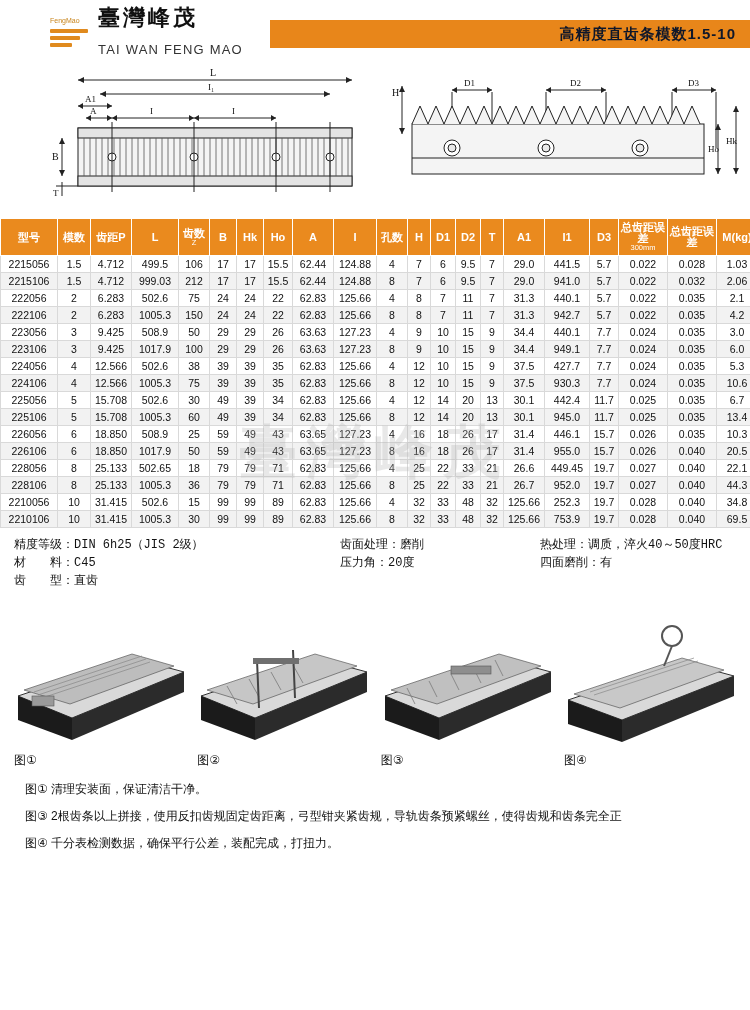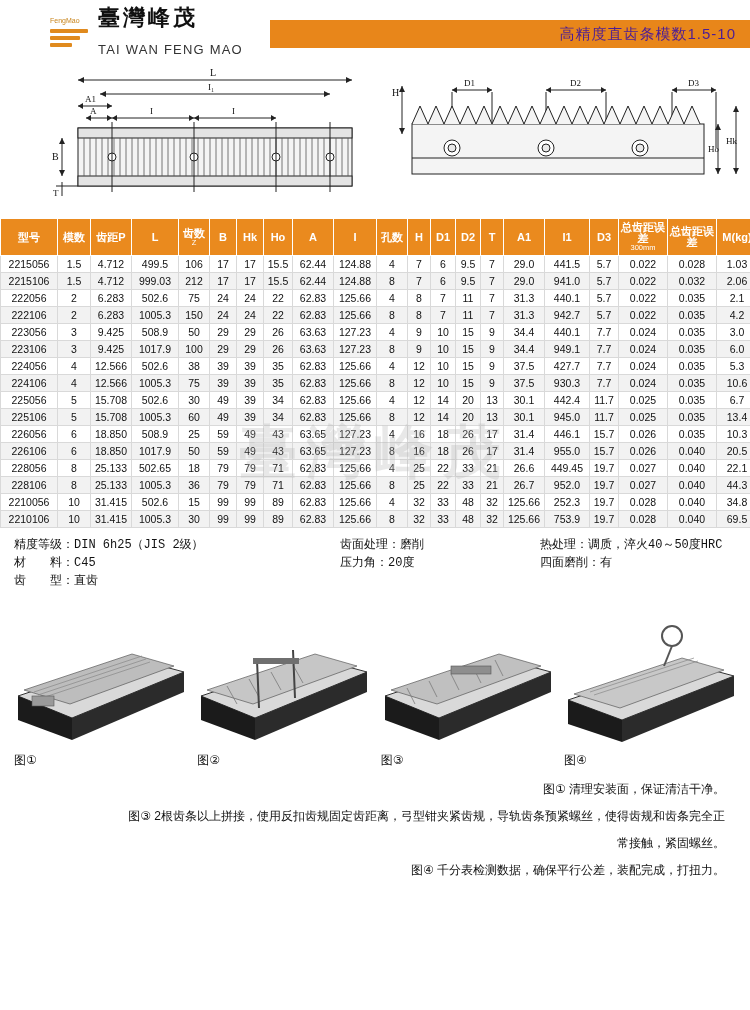--- a/index.html
+++ b/index.html
@@ -18,21 +18,21 @@
   .logo-mark .lm-bar.b2{top:19px;width:30px;}
   .logo-mark .lm-bar.b3{top:26px;width:22px;}
   .logo-txt{margin-left:6px;}
   .logo-cn{font-size:22px;font-weight:bold;letter-spacing:3px;color:#111;line-height:24px;}
   .logo-en{font-size:13px;color:#333;letter-spacing:1.2px;margin-top:12px;}
   .title-bar{
     position:absolute;left:270px;top:20px;right:0;height:28px;
     background:#e8861a;display:flex;align-items:center;justify-content:flex-end;
     padding-right:14px;box-sizing:border-box;
   }
-  .title-bar span{color:#4c1d95;font-size:15px;font-weight:normal;letter-spacing:1px;}
+  .title-bar span{color:#0f172a;font-size:15px;font-weight:bold;letter-spacing:1px;}
   
   .drawings{height:150px;position:relative;margin-top:4px;}
   
   table.spec{
     border-collapse:collapse;width:722px;margin:6px auto 0 auto;
     font-size:10.5px;table-layout:fixed;
   }
   table.spec th{
     background:#ea8a1e;color:#fff;font-weight:bold;font-size:11px;
     border:1px solid #fff;padding:3px 0;text-align:center;line-height:11px;
@@ -58,21 +58,21 @@
   .specnotes .col{flex:1;}
   .specnotes .col.c1{flex:0 0 310px;}
   .specnotes .col.c2{flex:0 0 200px;margin-left:16px;}
   
   .photos{width:722px;margin:10px auto 0 auto;height:150px;display:flex;justify-content:space-between;}
   .photo{width:172px;height:150px;position:relative;}
   .caps{width:722px;margin:2px auto 0 auto;display:flex;justify-content:space-between;}
   .caps div{width:172px;font-size:12px;}
   
   .instructions{width:700px;margin:10px auto 0 auto;font-size:12px;line-height:21px;color:#111;}
-  .instructions p{margin:0 0 6px 0;text-align:right;}
+  .instructions p{margin:0 0 6px 0;}
   .instructions .ind{padding-left:18px;text-indent:-18px;}
   .instructions .cont{padding-left:18px;}
 </style>
 </head>
 <body>
 
 <div class="header">
   <div class="logo-wrap">
     <div class="logo-mark">
       <div class="lm-text">FengMao</div>
@@ -732,15 +732,14 @@
 <div class="caps">
   <div>图①</div>
   <div>图②</div>
   <div>图③</div>
   <div>图④</div>
 </div>
 
 <div class="instructions">
   <p class="ind">图① 清理安装面，保证清洁干净。</p>
   <p class="ind">图③ 2根齿条以上拼接，使用反扣齿规固定齿距离，弓型钳夹紧齿规，导轨齿条预紧螺丝，使得齿规和齿条完全正</p>
-  <p class="cont">常接触，紧固螺丝。</p>
   <p class="ind">图④ 千分表检测数据，确保平行公差，装配完成，打扭力。</p>
 </div>
 
 </body></html>

